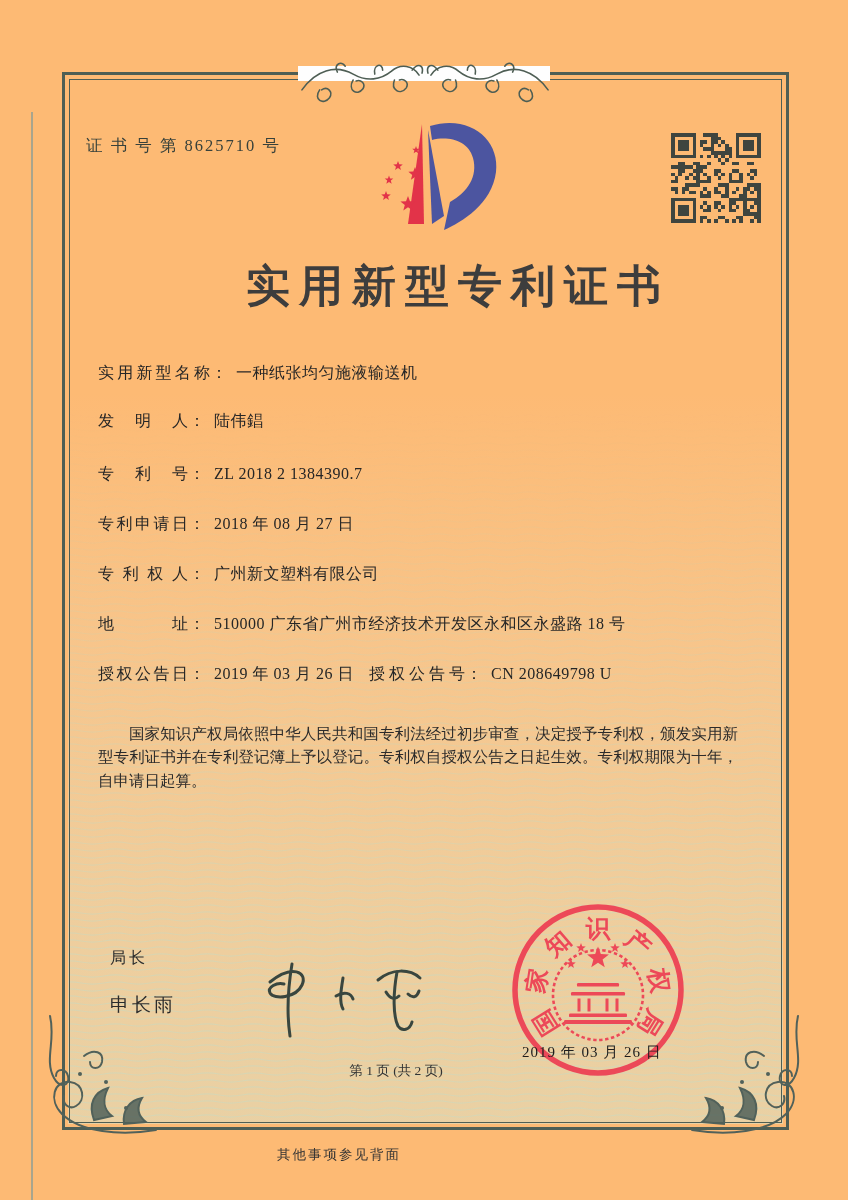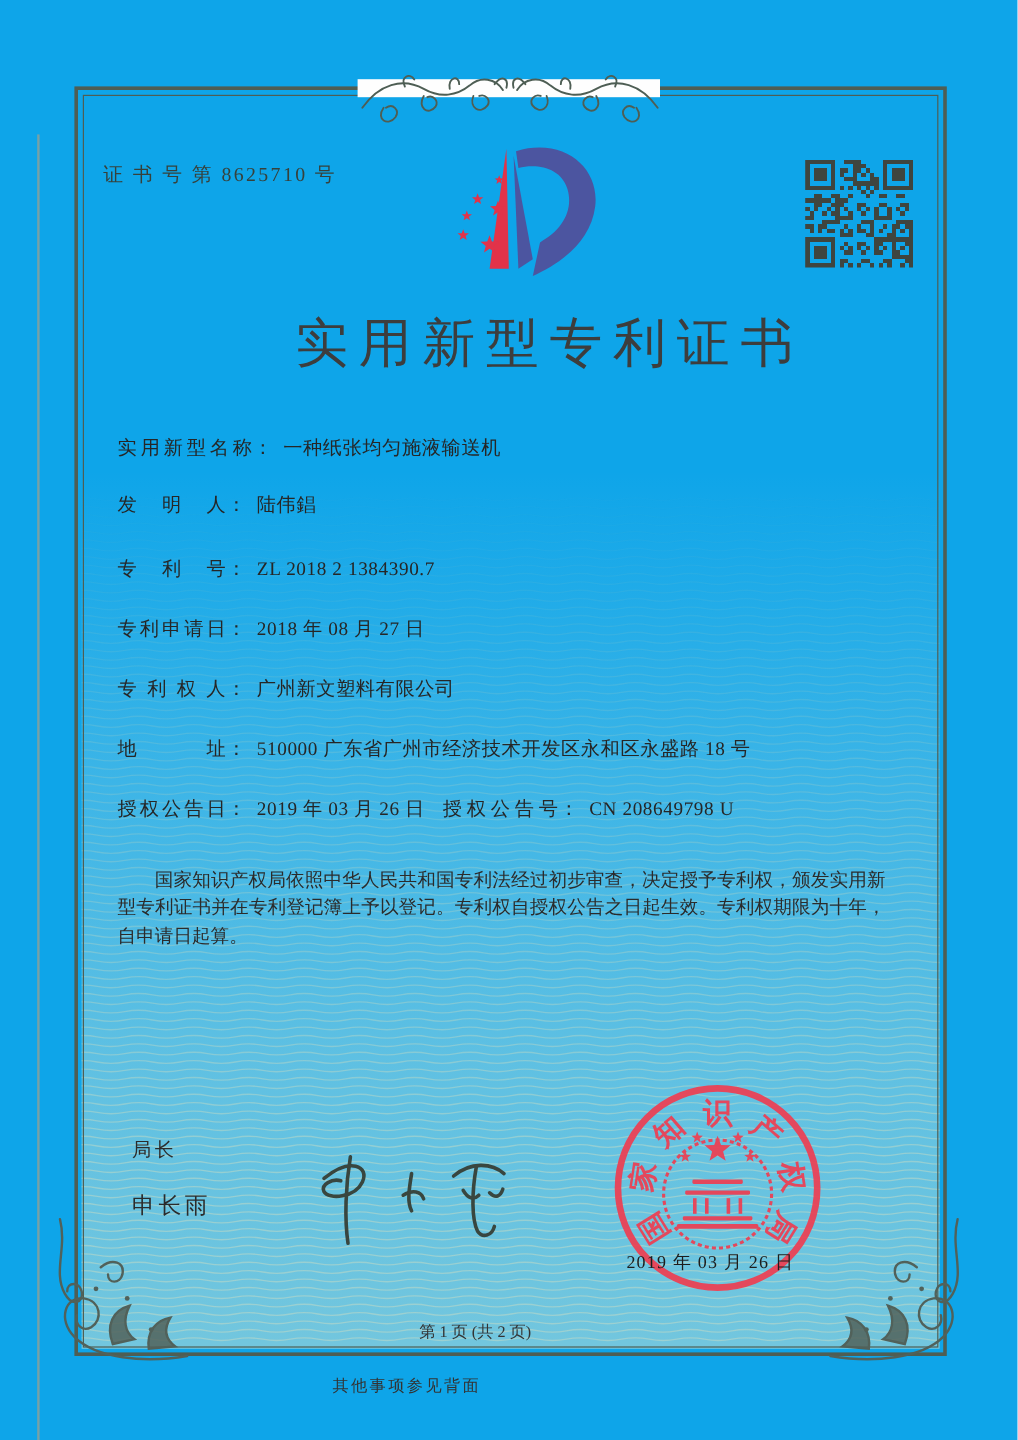--- a/index.html
+++ b/index.html
@@ -1,33 +1,33 @@
 <!DOCTYPE html>
 <html><head>
 <meta charset="utf-8">
 <style>
   html,body{margin:0;padding:0;background:#ffffff;}
-  .page{position:relative;width:848px;height:1200px;background:#0ea5e9;overflow:hidden;
+  .page{position:relative;width:848px;height:1200px;background:#fdba74;overflow:hidden;
         font-family:"Liberation Serif","DejaVu Serif",serif;color:#2e2e2e;}
   
   .scan-edge{position:absolute;left:31px;top:112px;width:2px;height:1088px;background:#93a093;opacity:.8;}
   
   .frame-outer{position:absolute;left:62px;top:72px;width:721px;height:1052px;border:3px solid #4e5e54;}
   .frame-inner{position:absolute;left:69px;top:79px;width:711px;height:1042px;border:1.5px solid #4e5e54;}
   .tint{position:absolute;left:68px;top:78px;width:715px;height:1046px;
         background:linear-gradient(180deg,rgba(233,242,232,0) 30%,rgba(226,238,224,.22) 55%,rgba(219,234,216,.4) 78%,rgba(214,231,211,.5) 100%);}
   #waves{position:absolute;left:68px;top:78px;}
   .dragon-backing{position:absolute;left:298px;top:66px;width:252px;height:15px;background:#fefefe;}
   .orn{position:absolute;}
   
   .cert-no{position:absolute;left:86px;top:135px;font-size:16.5px;letter-spacing:2px;color:#37413b;}
   .logo{position:absolute;left:352px;top:110px;}
   .qr{position:absolute;left:671px;top:133px;}
   .title{position:absolute;left:0;right:0;top:257px;text-align:center;font-size:44px;
-         letter-spacing:9px;text-indent:26px;color:#3d3d3d;font-weight:400;padding-left:42px;}
+         letter-spacing:9px;text-indent:26px;color:#3d3d3d;font-weight:700;padding-left:42px;}
   
   .field-row{position:absolute;left:98px;display:flex;align-items:baseline;font-size:16px;color:#262626;white-space:nowrap;}
   .flabel{display:inline-flex;justify-content:space-between;width:90px;}
   .flabel.w6{width:112px;}
   .colon{margin-left:1px;}
   .fvalue{margin-left:9px;letter-spacing:.5px;}
   .grant{position:absolute;left:271px;top:0;display:flex;align-items:baseline;}
   .grant .flabel{width:96px;}
   
   .body-text{position:absolute;left:82px;top:706px;width:672px;font-size:15.5px;line-height:23.4px;
@@ -37,21 +37,21 @@
   
   .sig-title{position:absolute;left:110px;top:948px;font-size:16px;letter-spacing:3px;color:#2b2b2b;}
   .sig-name{position:absolute;left:110px;top:992px;font-size:19px;letter-spacing:3px;color:#2b2b2b;}
   .sig-hand{position:absolute;left:240px;top:952px;}
   
   .seal{position:absolute;left:508px;top:900px;opacity:.93;}
   #seal-ring-text text{font-size:24.5px;font-weight:700;fill:#ed3f53;
       font-family:"Liberation Serif","DejaVu Serif",serif;}
   .seal-date{position:absolute;left:522px;top:1043px;font-size:15px;letter-spacing:1px;color:#1d1d1d;}
   
-  .page-info{position:absolute;left:296px;width:200px;top:1101px;text-align:center;font-size:13.5px;color:#333;}
+  .page-info{position:absolute;left:296px;width:200px;top:1062px;text-align:center;font-size:13.5px;color:#333;}
   .back-note{position:absolute;left:277px;width:200px;top:1146px;text-align:left;font-size:13.5px;letter-spacing:2px;color:#333;}
   svg{display:block;}
 </style>
 </head>
 <body>
 
 <div class="page">
 
   <div class="scan-edge"></div>
 

